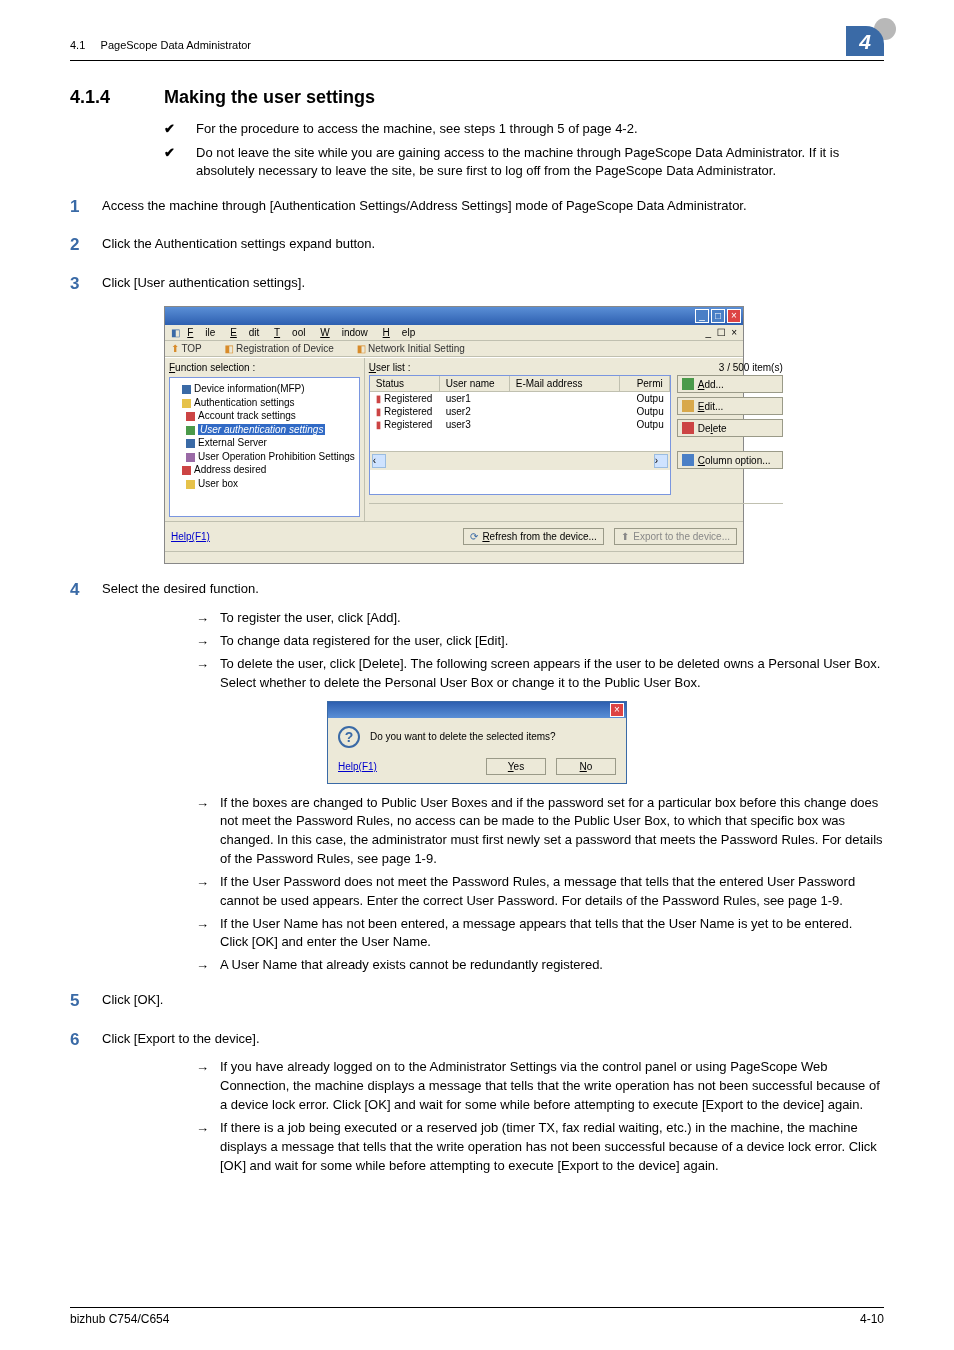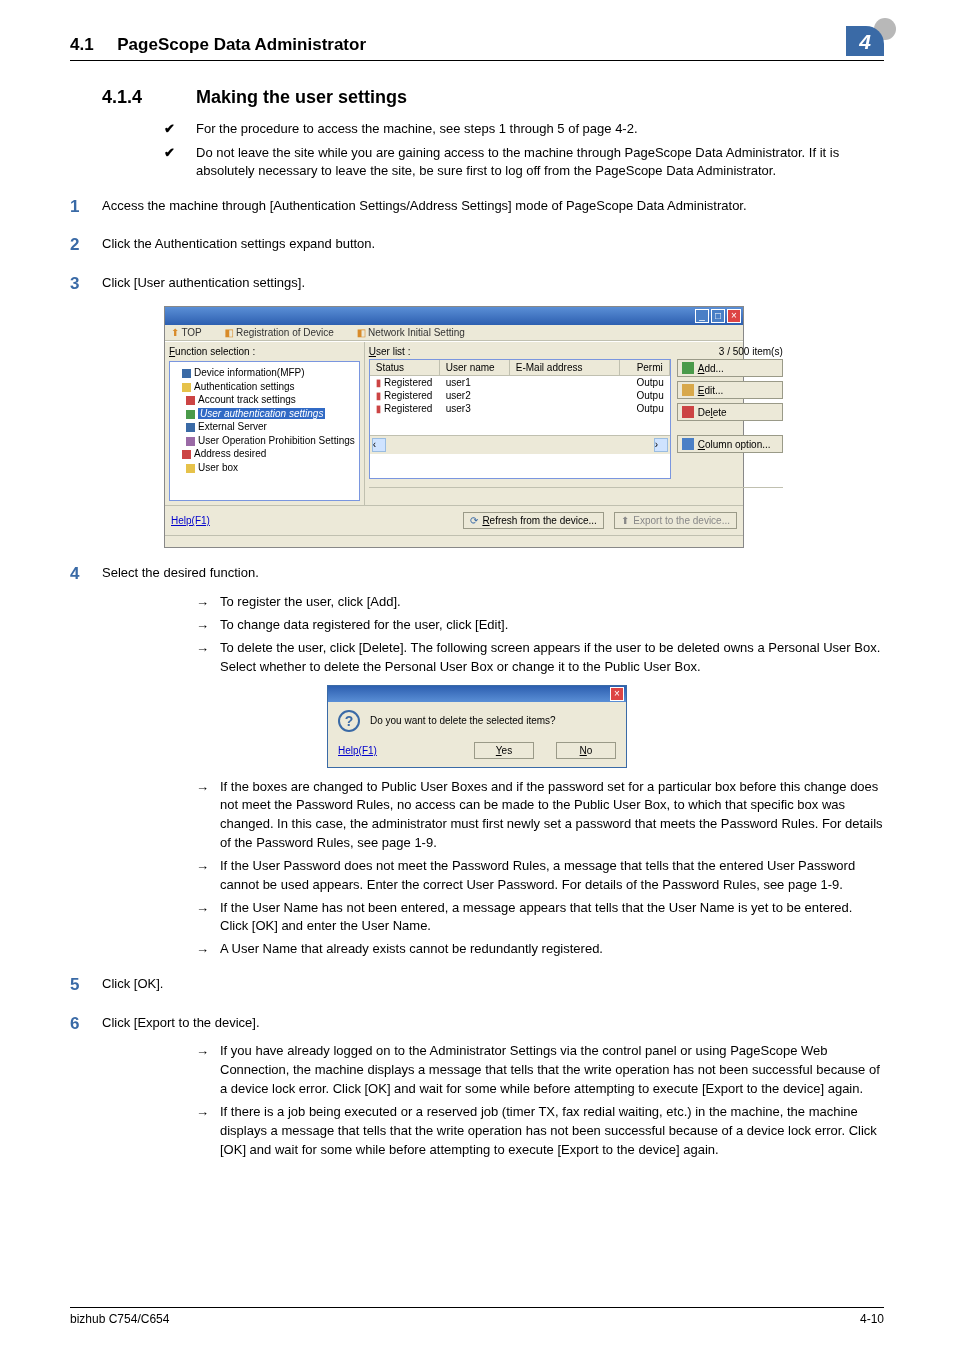--- a/index.html
+++ b/index.html
@@ -17,22 +17,22 @@
   }
   .hdr {
     display: flex;
     align-items: center;
     border-bottom: 1px solid #000;
     padding-bottom: 4px;
     margin-bottom: 26px;
   }
   .hdr-left {
     flex: 1;
-    font-weight: bold;
-    font-size: 17px;
+    font-weight: normal;
+    font-size: 11px;
   }
   .hdr-right {
     width: 38px;
     height: 30px;
     position: relative;
     margin-top: -8px;
   }
   .hdr-corner-blue {
     position: absolute;
     right: 0; top: 0;
@@ -52,21 +52,21 @@
     position: absolute;
     left: 0; top: 4px;
     width: 100%;
     text-align: center;
     color: #fff;
     font-weight: bold;
     font-style: italic;
     font-size: 21px;
   }
 
-  .h2row { display: flex; margin-bottom: 12px; margin-left: 32px; }
+  .h2row { display: flex; margin-bottom: 12px; }
   .h2num { width: 94px; font-weight: bold; font-size: 18px; }
   .h2txt { font-weight: bold; font-size: 18px; }
 
   .indent1 { margin-left: 94px; }
   .check-row { display: flex; margin-bottom: 6px; line-height: 1.4; }
   .check-mark { width: 32px; font-weight: bold; }
   .check-body { flex: 1; }
 
   .step-row { display: flex; margin: 14px 0 6px 0; line-height: 1.45; }
   .step-num { width: 32px; color: #3a6aa6; font-weight: bold; font-size: 17px; font-family: Arial, sans-serif; }
@@ -147,21 +147,21 @@
   .dlg-body{padding:8px 10px;}
   .dlg-msg{display:flex;align-items:center;gap:10px;margin-bottom:10px;}
   .qicon{width:22px;height:22px;border:2px solid #3a6aa6;border-radius:50%;color:#3a6aa6;font-weight:bold;text-align:center;line-height:18px;font-size:14px;}
   .fieldset{border:1px solid #c0c0b0;padding:6px 8px 8px 8px;margin-bottom:8px;}
   .fieldset .lg{color:#1030a0;margin:-12px 0 6px 0;background:#ece9d8;display:inline-block;padding:0 3px;}
   .radio{display:flex;align-items:center;gap:6px;margin:3px 0;}
   .rc{width:10px;height:10px;border:1px solid #555;border-radius:50%;position:relative;}
   .rc.sel::after{content:"";position:absolute;inset:2px;border-radius:50%;background:#2a7a2a;}
   .dlg-foot{display:flex;justify-content:space-between;align-items:center;}
   .dbtn{background:#ece9d8;border:1px solid #9a9a88;padding:2px 0;text-align:center;width:60px;}
-  .dbtns{display:flex;gap:22px;align-items:flex-end;}
+  .dbtns{display:flex;gap:10px;align-items:flex-end;}
 
   .footer{
     position:absolute;
     left:70px; right:70px; bottom:24px;
     border-top:1px solid #000;
     padding-top:4px;
     display:flex;
     justify-content:space-between;
     font-size:12px;
   }
@@ -214,20 +214,29 @@
     <div class="step-num">3</div>
     <div class="step-body">Click [User authentication settings].</div>
   </div>
 
   <div class="shot1-wrap">
     <div class="shot1">
       <div class="tb">
         <div class="tb-btn min">_</div>
         <div class="tb-btn max">□</div>
         <div class="tb-btn">×</div>
+      </div>
+      <div class="menubar">
+        <span style="color:#3a6aa6;margin-right:4px;">◧</span>
+        <span><span class="mb-u">F</span>ile</span>
+        <span><span class="mb-u">E</span>dit</span>
+        <span><span class="mb-u">T</span>ool</span>
+        <span><span class="mb-u">W</span>indow</span>
+        <span><span class="mb-u">H</span>elp</span>
+        <span style="float:right;margin-right:0;">_ &nbsp;☐ &nbsp;×</span>
       </div>
       <div class="tabstrip">
         <span><span class="ico">⬆</span><span>TOP</span></span>
         <span><span class="ico">◧</span><span>Registration of Device</span></span>
         <span><span class="ico">◧</span><span>Network Initial Setting</span></span>
       </div>
       <div class="mainarea">
         <div class="leftpane">
           <div class="lbl"><span class="mb-u">F</span>unction selection :</div>
           <div class="tree">

